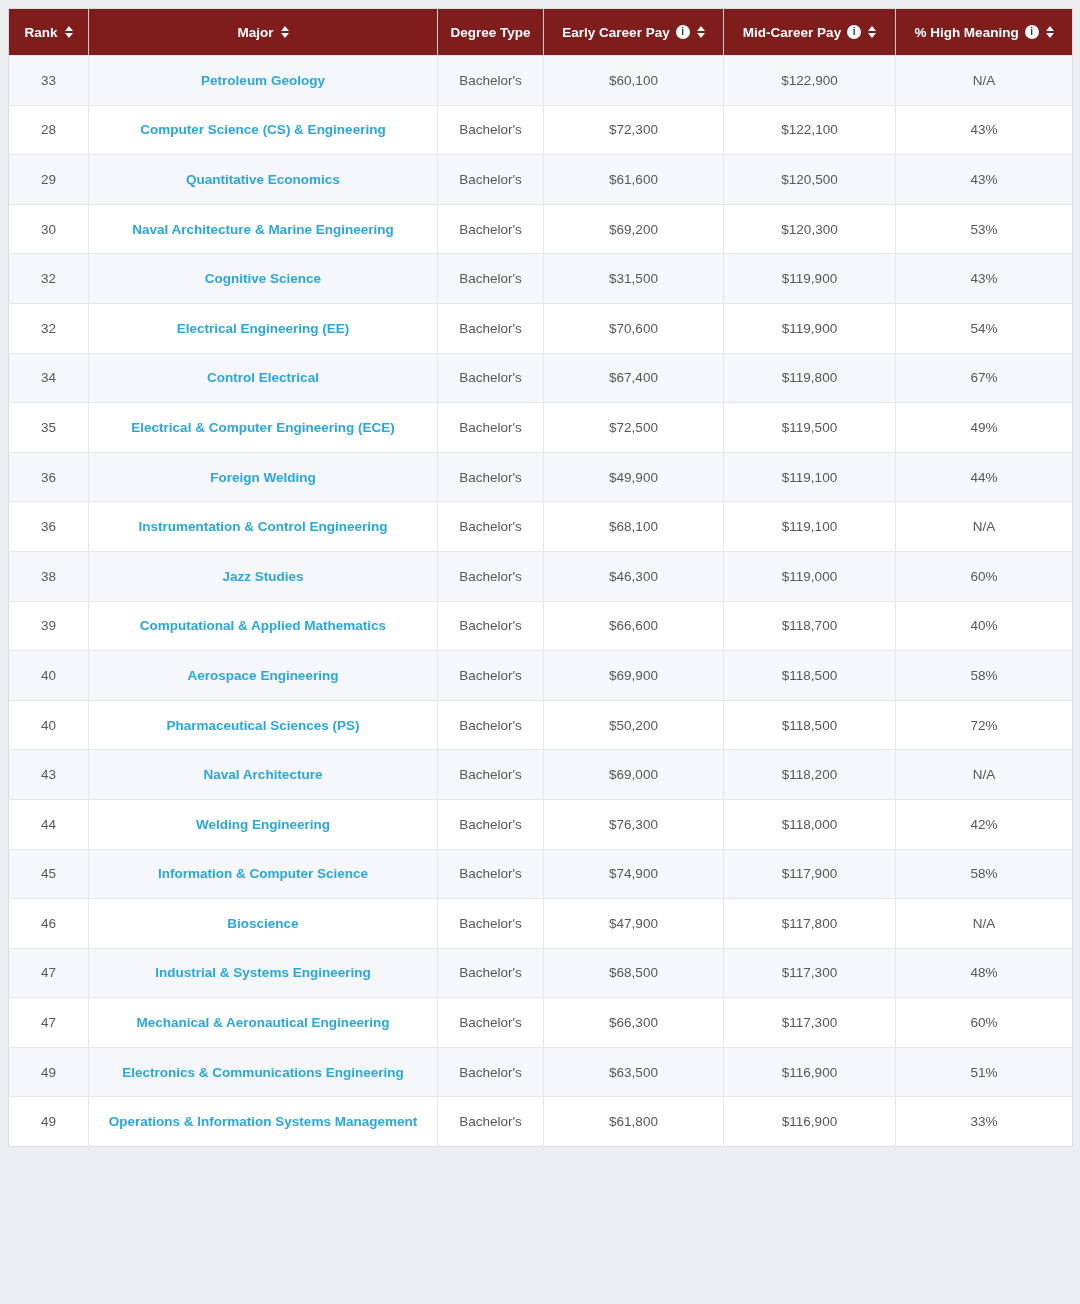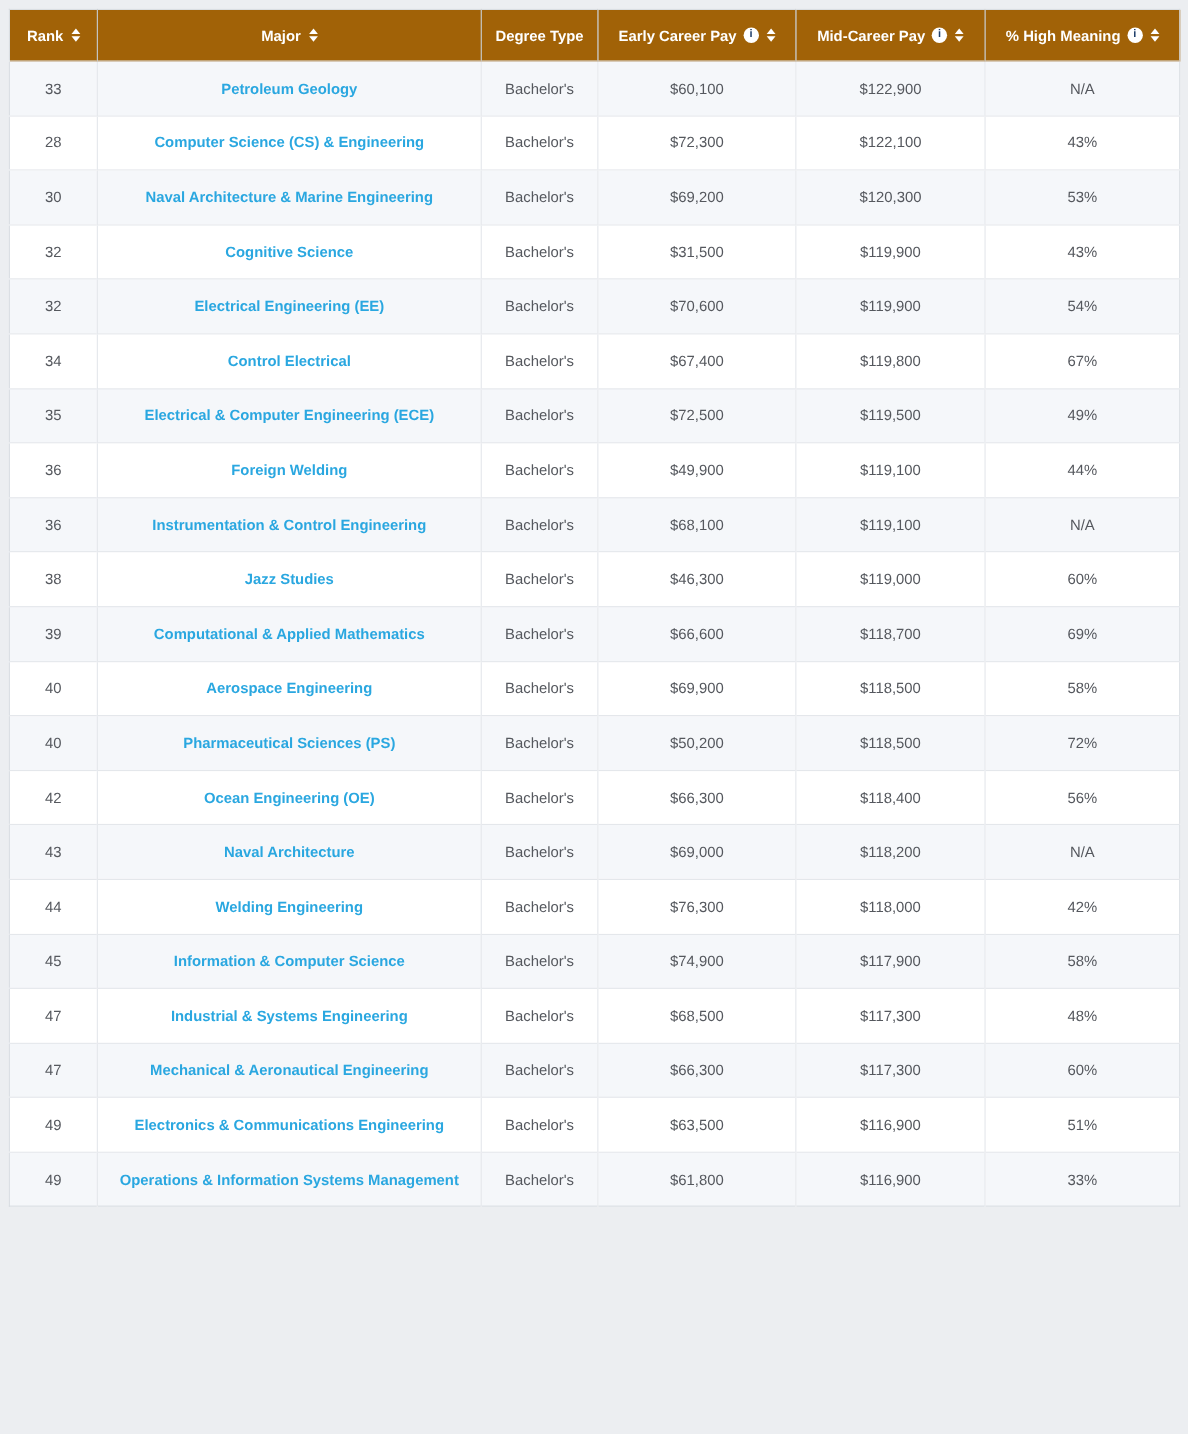--- a/index.html
+++ b/index.html
@@ -23,21 +23,21 @@
   }
   
   col.c-rank    { width: 80px; }
   col.c-major   { width: 349px; }
   col.c-degree  { width: 106px; }
   col.c-early   { width: 180px; }
   col.c-mid     { width: 172px; }
   col.c-meaning { width: 177px; }
 
   thead th {
-    background: #a16207;
+    background: #7f1d1d;
     color: #ffffff;
     font-size: 13.5px;
     font-weight: 700;
     height: 47px;
     text-align: center;
     vertical-align: middle;
     border-right: 1px solid #c7ccd3;
     padding: 0 4px;
     cursor: default;
     white-space: nowrap;
@@ -140,20 +140,28 @@
         </tr>
         <tr>
           <td>28</td>
           <td><a class="major-link">Computer Science (CS) &amp; Engineering</a></td>
           <td>Bachelor's</td>
           <td>$72,300</td>
           <td>$122,100</td>
           <td>43%</td>
         </tr>
         <tr>
+          <td>29</td>
+          <td><a class="major-link">Quantitative Economics</a></td>
+          <td>Bachelor's</td>
+          <td>$61,600</td>
+          <td>$120,500</td>
+          <td>43%</td>
+        </tr>
+        <tr>
           <td>30</td>
           <td><a class="major-link">Naval Architecture &amp; Marine Engineering</a></td>
           <td>Bachelor's</td>
           <td>$69,200</td>
           <td>$120,300</td>
           <td>53%</td>
         </tr>
         <tr>
           <td>32</td>
           <td><a class="major-link">Cognitive Science</a></td>
@@ -209,47 +217,39 @@
           <td>$46,300</td>
           <td>$119,000</td>
           <td>60%</td>
         </tr>
         <tr>
           <td>39</td>
           <td><a class="major-link">Computational &amp; Applied Mathematics</a></td>
           <td>Bachelor's</td>
           <td>$66,600</td>
           <td>$118,700</td>
-          <td>69%</td>
+          <td>40%</td>
         </tr>
         <tr>
           <td>40</td>
           <td><a class="major-link">Aerospace Engineering</a></td>
           <td>Bachelor's</td>
           <td>$69,900</td>
           <td>$118,500</td>
           <td>58%</td>
         </tr>
         <tr>
           <td>40</td>
           <td><a class="major-link">Pharmaceutical Sciences (PS)</a></td>
           <td>Bachelor's</td>
           <td>$50,200</td>
           <td>$118,500</td>
           <td>72%</td>
         </tr>
         <tr>
-          <td>42</td>
-          <td><a class="major-link">Ocean Engineering (OE)</a></td>
-          <td>Bachelor's</td>
-          <td>$66,300</td>
-          <td>$118,400</td>
-          <td>56%</td>
-        </tr>
-        <tr>
           <td>43</td>
           <td><a class="major-link">Naval Architecture</a></td>
           <td>Bachelor's</td>
           <td>$69,000</td>
           <td>$118,200</td>
           <td>N/A</td>
         </tr>
         <tr>
           <td>44</td>
           <td><a class="major-link">Welding Engineering</a></td>
@@ -260,20 +260,28 @@
         </tr>
         <tr>
           <td>45</td>
           <td><a class="major-link">Information &amp; Computer Science</a></td>
           <td>Bachelor's</td>
           <td>$74,900</td>
           <td>$117,900</td>
           <td>58%</td>
         </tr>
         <tr>
+          <td>46</td>
+          <td><a class="major-link">Bioscience</a></td>
+          <td>Bachelor's</td>
+          <td>$47,900</td>
+          <td>$117,800</td>
+          <td>N/A</td>
+        </tr>
+        <tr>
           <td>47</td>
           <td><a class="major-link">Industrial &amp; Systems Engineering</a></td>
           <td>Bachelor's</td>
           <td>$68,500</td>
           <td>$117,300</td>
           <td>48%</td>
         </tr>
         <tr>
           <td>47</td>
           <td><a class="major-link">Mechanical &amp; Aeronautical Engineering</a></td>

